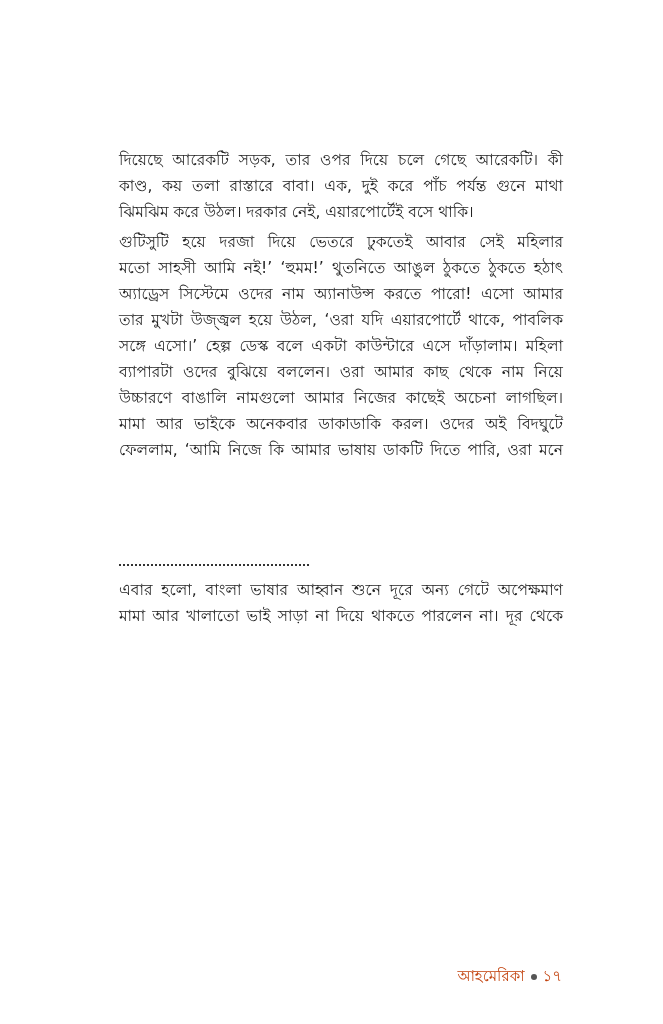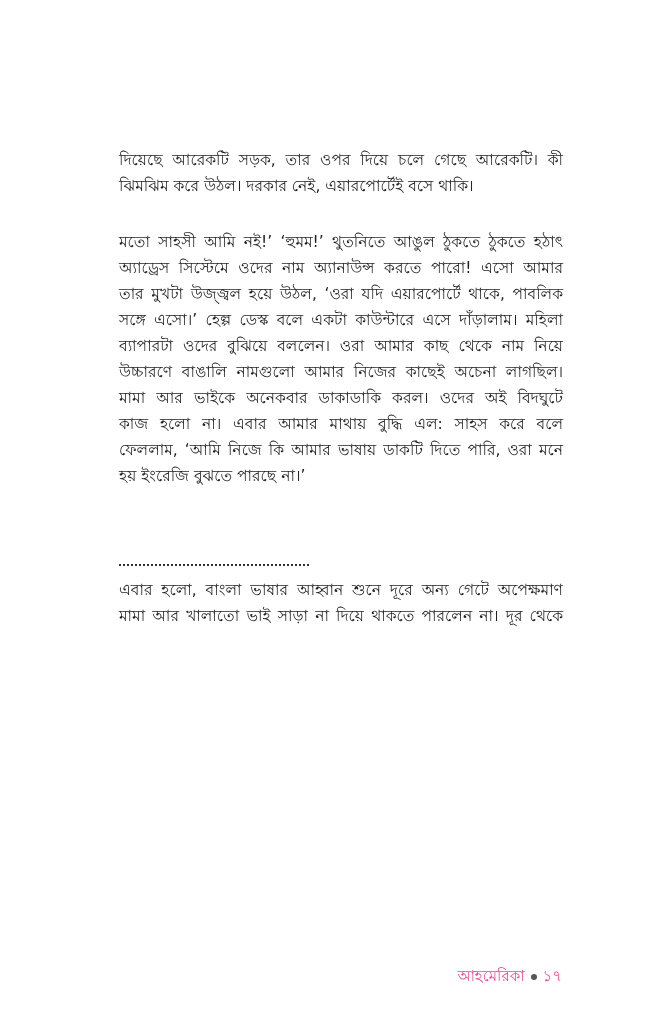--- a/index.html
+++ b/index.html
@@ -50,55 +50,55 @@
     top: 532px;
     width: 190px;
     height: 0;
     border-top: 2px dotted #333333;
   }
   .footer {
     position: absolute;
     right: 110px;
     top: 932px;
     font-size: 15px;
-    color: #ec4899;
+    color: #c2410c;
     line-height: 24px;
     white-space: nowrap;
   }
   .footer .bullet {
     display: inline-block;
     width: 6px;
     height: 6px;
     border-radius: 50%;
     background: #555555;
     margin: 0 6px;
     vertical-align: middle;
   }
 </style>
 </head>
 <body>
 
 <div class="page">
 
   <div class="text-block" id="para-1">
     <span class="line">দিয়েছে আরেকটি সড়ক, তার ওপর দিয়ে চলে গেছে আরেকটি। কী</span>
+    <span class="line">কাণ্ড, কয় তলা রাস্তারে বাবা। এক, দুই করে পাঁচ পর্যন্ত গুনে মাথা</span>
     <span class="line last">ঝিমঝিম করে উঠল। দরকার নেই, এয়ারপোর্টেই বসে থাকি।</span>
   </div>
 
   <div class="text-block" id="para-2">
+    <span class="line">গুটিসুটি হয়ে দরজা দিয়ে ভেতরে ঢুকতেই আবার সেই মহিলার</span>
     <span class="line">মতো সাহসী আমি নই!’ ‘হুমম!’ থুতনিতে আঙুল ঠুকতে ঠুকতে হঠাৎ</span>
     <span class="line">অ্যাড্রেস সিস্টেমে ওদের নাম অ্যানাউন্স করতে পারো! এসো আমার</span>
     <span class="line">তার মুখটা উজ্জ্বল হয়ে উঠল, ‘ওরা যদি এয়ারপোর্টে থাকে, পাবলিক</span>
     <span class="line">সঙ্গে এসো।’ হেল্প ডেস্ক বলে একটা কাউন্টারে এসে দাঁড়ালাম। মহিলা</span>
     <span class="line">ব্যাপারটা ওদের বুঝিয়ে বললেন। ওরা আমার কাছ থেকে নাম নিয়ে</span>
     <span class="line">উচ্চারণে বাঙালি নামগুলো আমার নিজের কাছেই অচেনা লাগছিল।</span>
     <span class="line">মামা আর ভাইকে অনেকবার ডাকাডাকি করল। ওদের অই বিদঘুটে</span>
-    <span class="line">কাজ হলো না। এবার আমার মাথায় বুদ্ধি এল: সাহস করে বলে</span>
     <span class="line">ফেললাম, ‘আমি নিজে কি আমার ভাষায় ডাকটি দিতে পারি, ওরা মনে</span>
-    <span class="line last">হয় ইংরেজি বুঝতে পারছে না।’</span>
   </div>
 
   <div class="dotted-separator"></div>
 
   <div class="text-block" id="para-3">
     <span class="line">এবার হলো, বাংলা ভাষার আহ্বান শুনে দূরে অন্য গেটে অপেক্ষমাণ</span>
     <span class="line">মামা আর খালাতো ভাই সাড়া না দিয়ে থাকতে পারলেন না। দূর থেকে</span>
   </div>
 
   <div class="footer">

